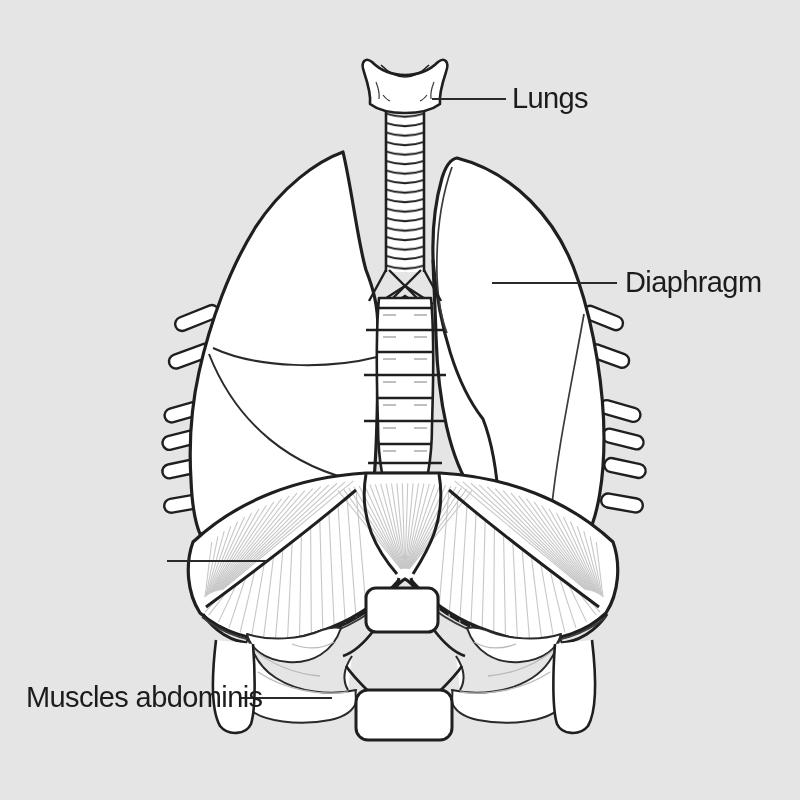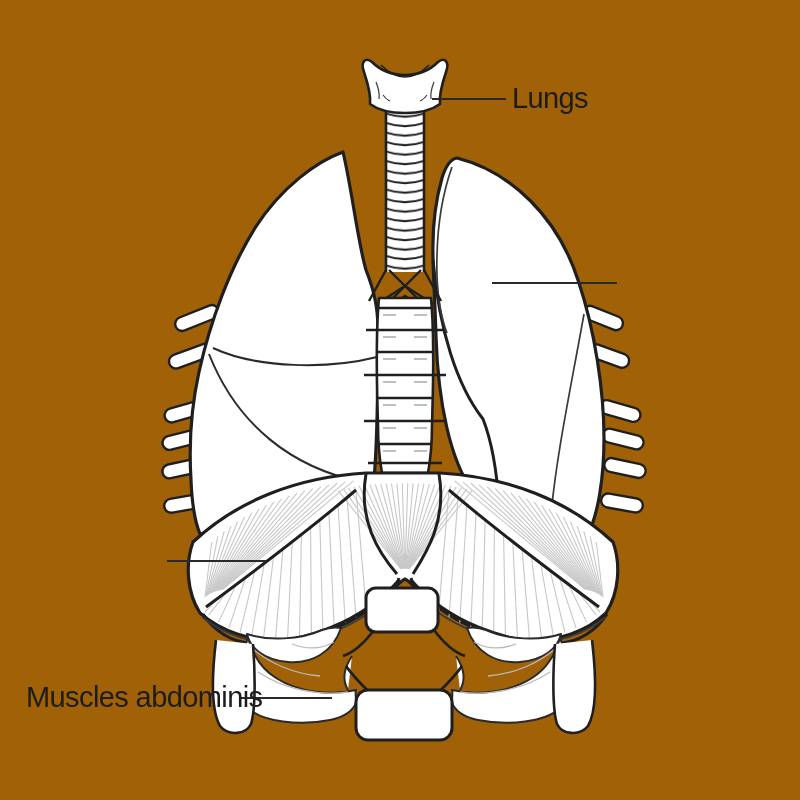--- a/index.html
+++ b/index.html
@@ -1,17 +1,17 @@
 <!DOCTYPE html>
 <html><head>
 <meta charset="utf-8">
 <style>
   html,body{margin:0;padding:0;background:#ffffff;}
   body{width:800px;height:800px;overflow:hidden;}
-  .stage{position:relative;width:800px;height:800px;background:#a16207;}
+  .stage{position:relative;width:800px;height:800px;background:#e5e5e5;}
   .stage svg{position:absolute;left:0;top:0;}
   .lbl{
     position:absolute;
     font-family:"Liberation Sans",sans-serif;
     font-size:29px;
     font-weight:400;
     letter-spacing:-0.6px;
     color:#1c1c1c;
     transform:translateY(-52%);
     white-space:nowrap;
@@ -270,14 +270,15 @@
 
   <g stroke="#2a2a2a" stroke-width="2">
     <line x1="432" y1="99" x2="506" y2="99"></line>
     <line x1="492" y1="283" x2="617" y2="283"></line>
     <line x1="167" y1="561" x2="266" y2="561"></line>
     <line x1="240" y1="698" x2="332" y2="698"></line>
   </g>
 </svg>
 
   <div class="lbl" style="left:512px;top:99px;">Lungs</div>
+  <div class="lbl" style="left:625px;top:283px;">Diaphragm</div>
   <div class="lbl" style="left:26px;top:698px;">Muscles abdominis</div>
 </div>
 
 </body></html>

